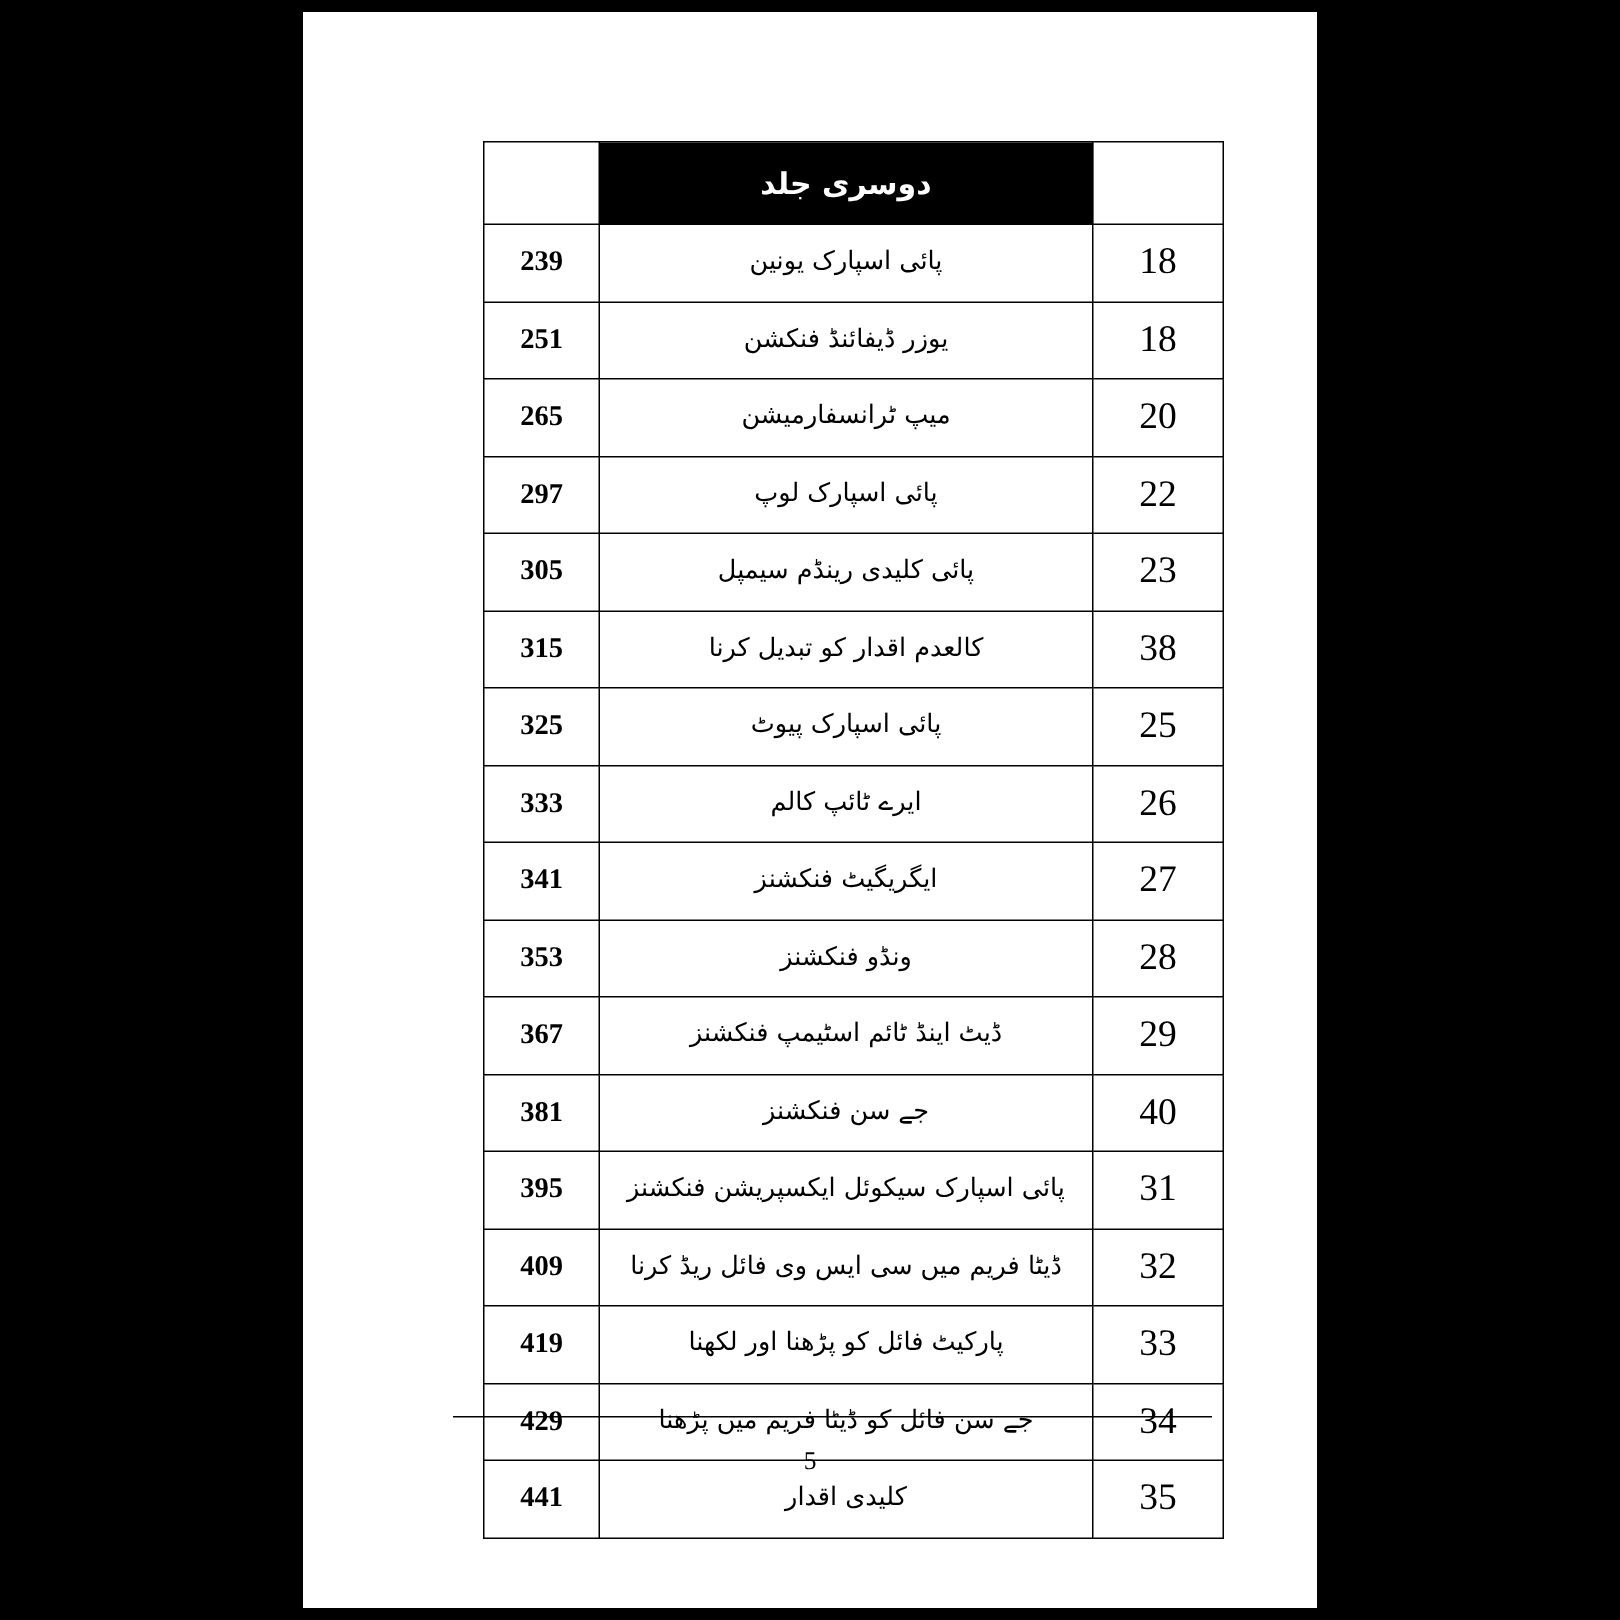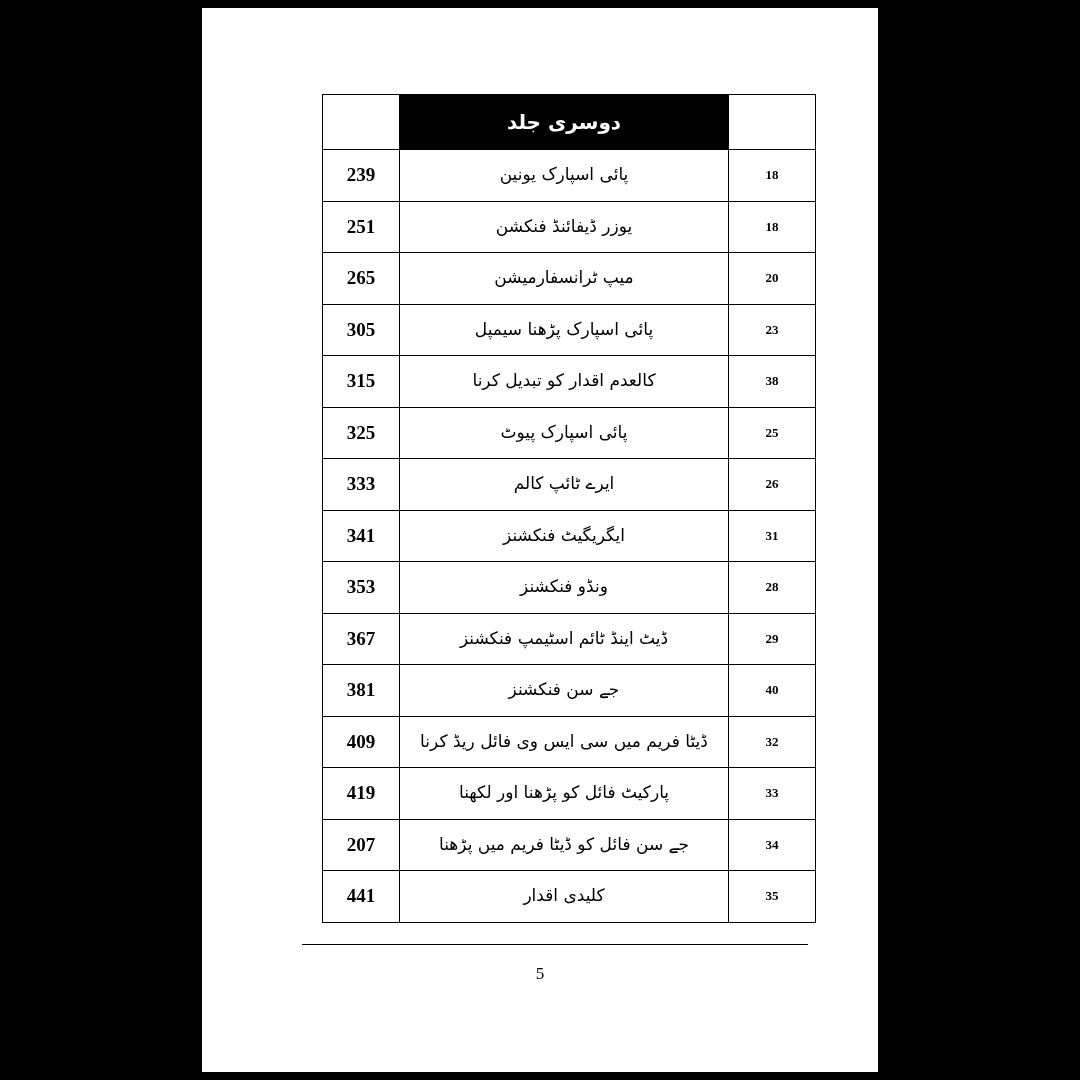--- a/index.html
+++ b/index.html
@@ -52,22 +52,22 @@
     font-size: 17px;
     font-family: "DejaVu Sans", sans-serif;
     color: #000000;
     direction: rtl;
     text-align: center;
     line-height: 1.15;
     padding: 0 6px;
   }
   .col-num {
     width: 78px;
-    font-size: 13px;
-    font-weight: bold;
+    font-size: 25px;
+    font-weight: normal;
     font-family: "Liberation Serif", serif;
     color: #000000;
   }
   tr.header-row td {
     height: 46px;
   }
   tr.header-row td.hdr-blank {
     background: #ffffff;
   }
   tr.header-row td.hdr-title {
@@ -121,71 +121,81 @@
           <td class="col-page">251</td>
           <td class="col-title">یوزر ڈیفائنڈ فنکشن</td>
           <td class="col-num">18</td>
         </tr>
         <tr>
           <td class="col-page">265</td>
           <td class="col-title">میپ ٹرانسفارمیشن</td>
           <td class="col-num">20</td>
         </tr>
         <tr>
+          <td class="col-page">297</td>
+          <td class="col-title">پائی اسپارک لوپ</td>
+          <td class="col-num">22</td>
+        </tr>
+        <tr>
           <td class="col-page">305</td>
-          <td class="col-title">پائی اسپارک پڑھنا سیمپل</td>
+          <td class="col-title">پائی کلیدی رینڈم سیمپل</td>
           <td class="col-num">23</td>
         </tr>
         <tr>
           <td class="col-page">315</td>
           <td class="col-title">کالعدم اقدار کو تبدیل کرنا</td>
           <td class="col-num">38</td>
         </tr>
         <tr>
           <td class="col-page">325</td>
           <td class="col-title">پائی اسپارک پیوٹ</td>
           <td class="col-num">25</td>
         </tr>
         <tr>
           <td class="col-page">333</td>
           <td class="col-title">ایرے ٹائپ کالم</td>
           <td class="col-num">26</td>
         </tr>
         <tr>
           <td class="col-page">341</td>
           <td class="col-title">ایگریگیٹ فنکشنز</td>
-          <td class="col-num">31</td>
+          <td class="col-num">27</td>
         </tr>
         <tr>
           <td class="col-page">353</td>
           <td class="col-title">ونڈو فنکشنز</td>
           <td class="col-num">28</td>
         </tr>
         <tr>
           <td class="col-page">367</td>
           <td class="col-title">ڈیٹ اینڈ ٹائم اسٹیمپ فنکشنز</td>
           <td class="col-num">29</td>
         </tr>
         <tr>
           <td class="col-page">381</td>
           <td class="col-title">جے سن فنکشنز</td>
           <td class="col-num">40</td>
         </tr>
         <tr>
+          <td class="col-page">395</td>
+          <td class="col-title">پائی اسپارک سیکوئل ایکسپریشن فنکشنز</td>
+          <td class="col-num">31</td>
+        </tr>
+        <tr>
           <td class="col-page">409</td>
           <td class="col-title">ڈیٹا فریم میں سی ایس وی فائل ریڈ کرنا</td>
           <td class="col-num">32</td>
         </tr>
         <tr>
           <td class="col-page">419</td>
           <td class="col-title">پارکیٹ فائل کو پڑھنا اور لکھنا</td>
           <td class="col-num">33</td>
         </tr>
         <tr>
-          <td class="col-page">207</td>
+          <td class="col-page">429</td>
           <td class="col-title">جے سن فائل کو ڈیٹا فریم میں پڑھنا</td>
           <td class="col-num">34</td>
         </tr>
         <tr>
           <td class="col-page">441</td>
           <td class="col-title">کلیدی اقدار</td>
           <td class="col-num">35</td>
         </tr>
       </tbody>
     </table>

